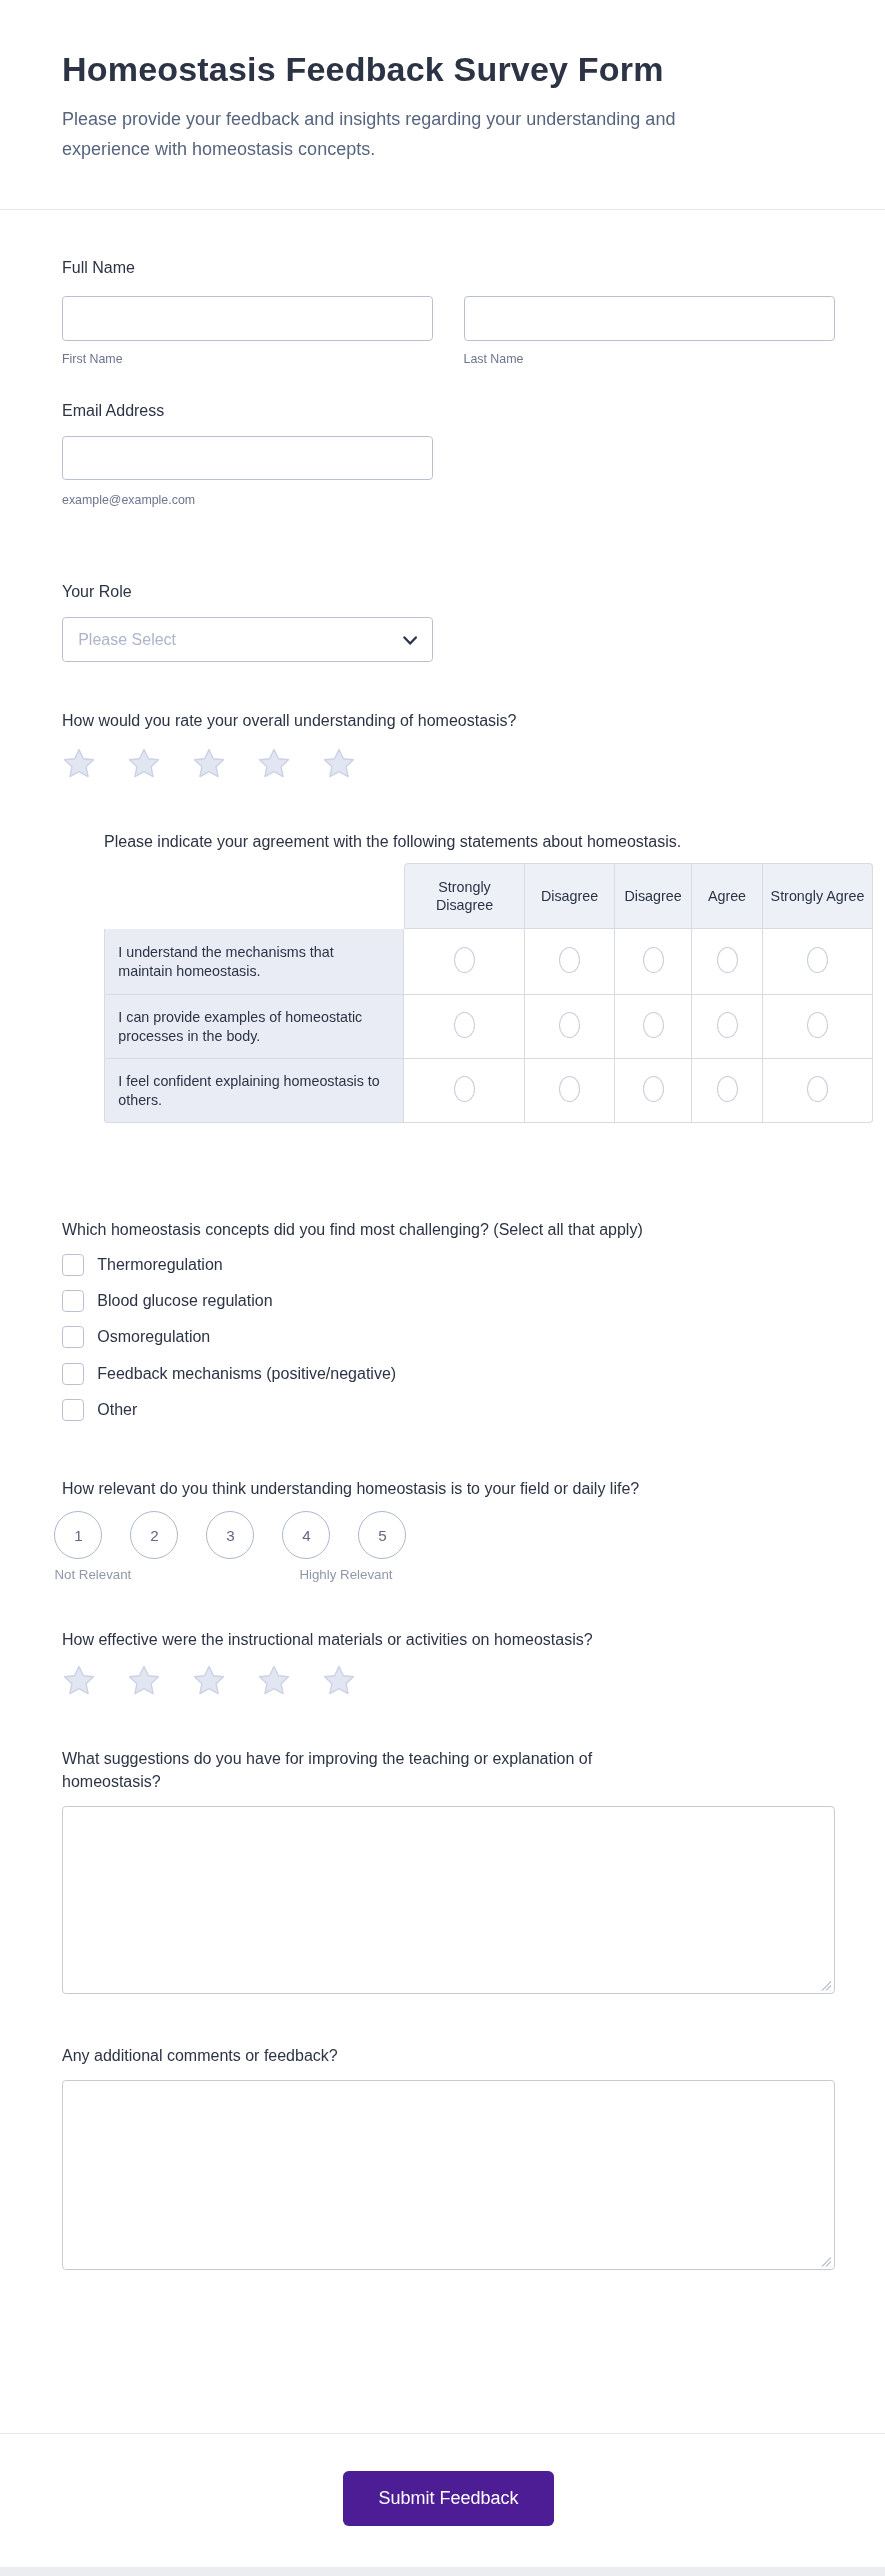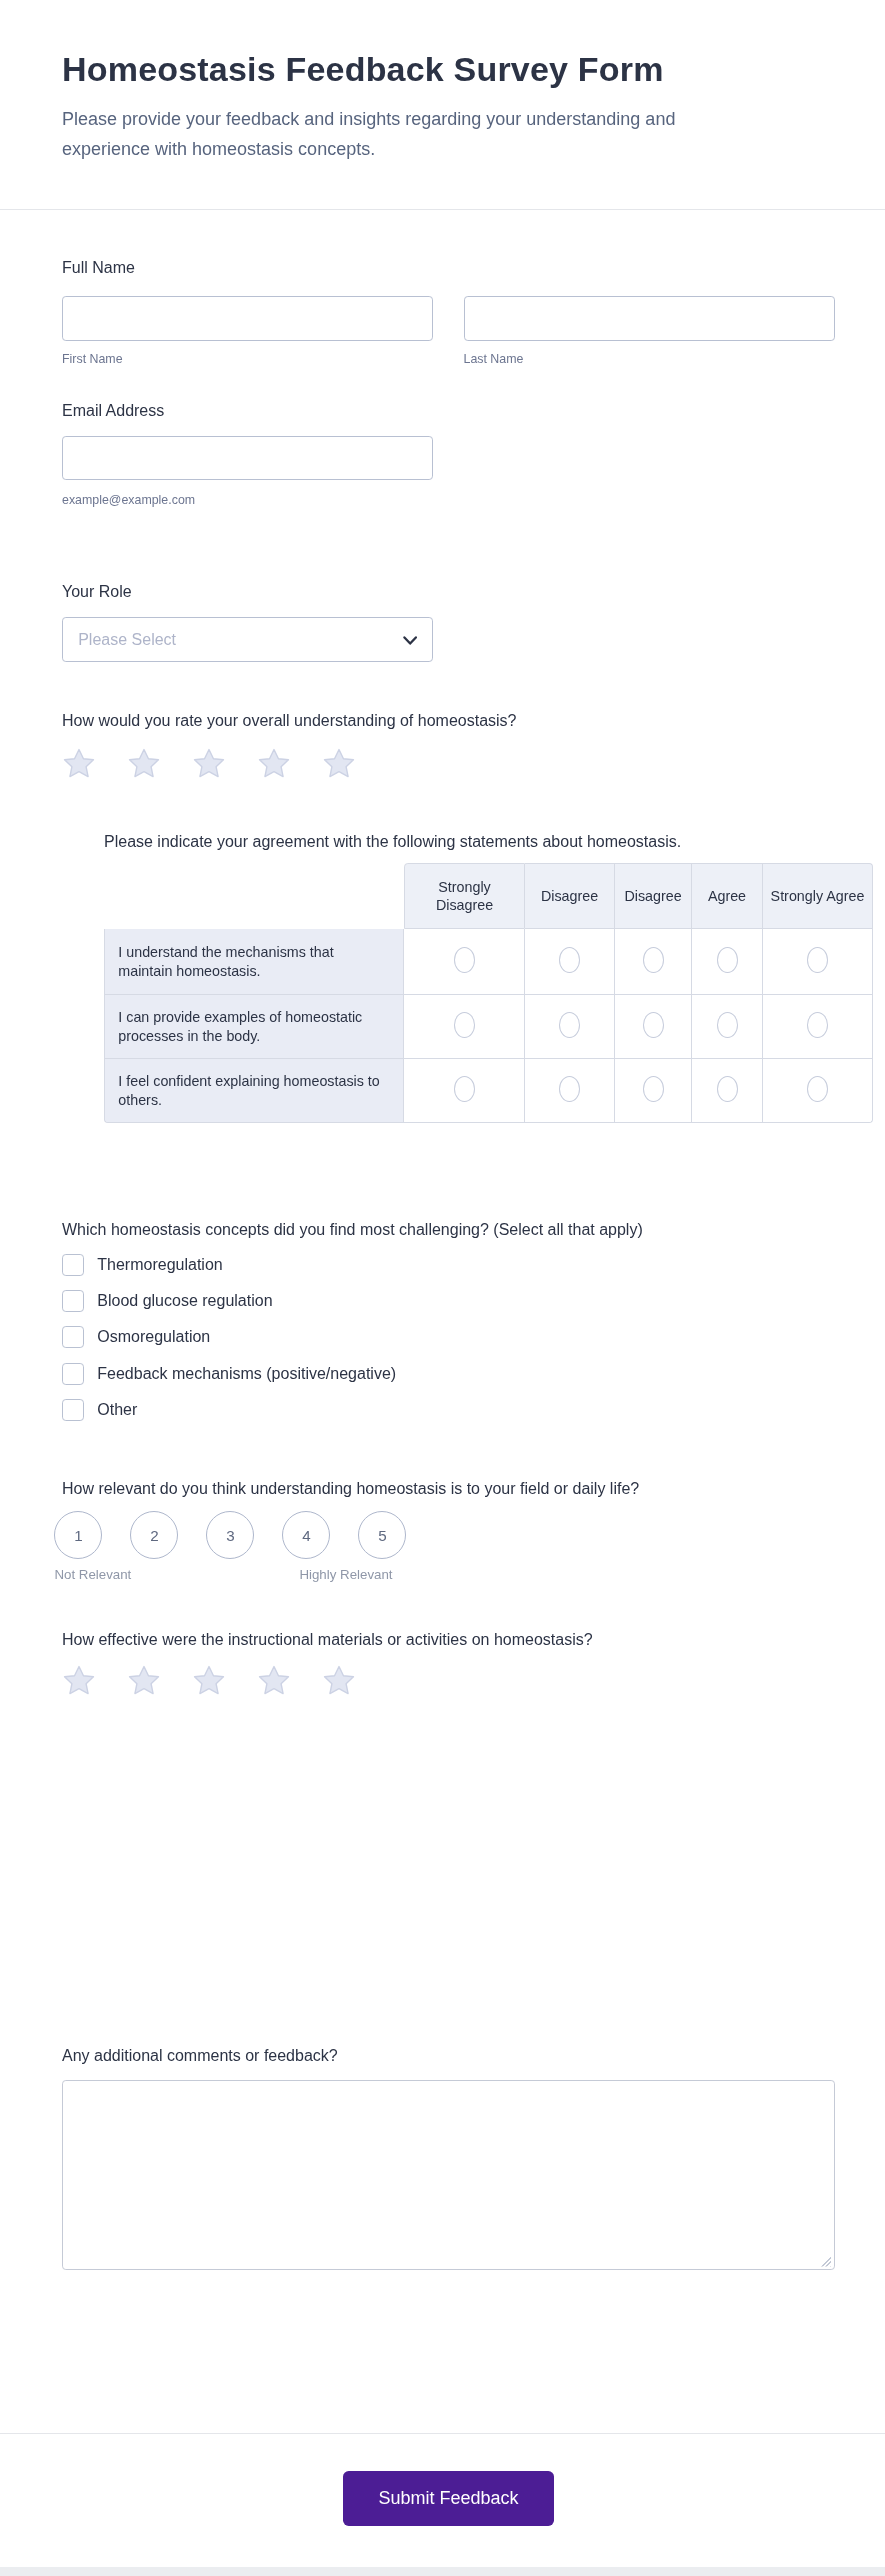--- a/index.html
+++ b/index.html
@@ -236,20 +236,27 @@
           </svg></span>
       <span class="star"><svg viewBox="0 0 24 24" width="34" height="34">
             <path d="M12 1.8l3.15 6.45 7.05.8-5.2 4.85 1.4 6.95L12 17.4l-6.4 3.45 1.4-6.95L1.8 9.05l7.05-.8z" fill="#e2e6f2" stroke="#ccd2e4" stroke-width="1" stroke-linejoin="round"></path>
           </svg></span>
       <span class="star"><svg viewBox="0 0 24 24" width="34" height="34">
             <path d="M12 1.8l3.15 6.45 7.05.8-5.2 4.85 1.4 6.95L12 17.4l-6.4 3.45 1.4-6.95L1.8 9.05l7.05-.8z" fill="#e2e6f2" stroke="#ccd2e4" stroke-width="1" stroke-linejoin="round"></path>
           </svg></span>
     </div>
   </div>
 
+  <div class="sec" style="top:1747px;">
+    <div class="q-label" style="max-width:609px; line-height:23px;">What suggestions do you have for improving the teaching or explanation of homeostasis?</div>
+    <div class="ta-wrap">
+      <textarea class="ta-suggestions" style=""></textarea>
+      <div class="resize-handle"></div>
+    </div>
+  </div>
 
   <div class="sec" style="top:2045px;">
     <div class="q-label">Any additional comments or feedback?</div>
     <div class="ta-wrap" style="margin-top:14.3px;">
       <textarea class="ta-comments" style=""></textarea>
       <div class="resize-handle"></div>
     </div>
   </div>
 
 

